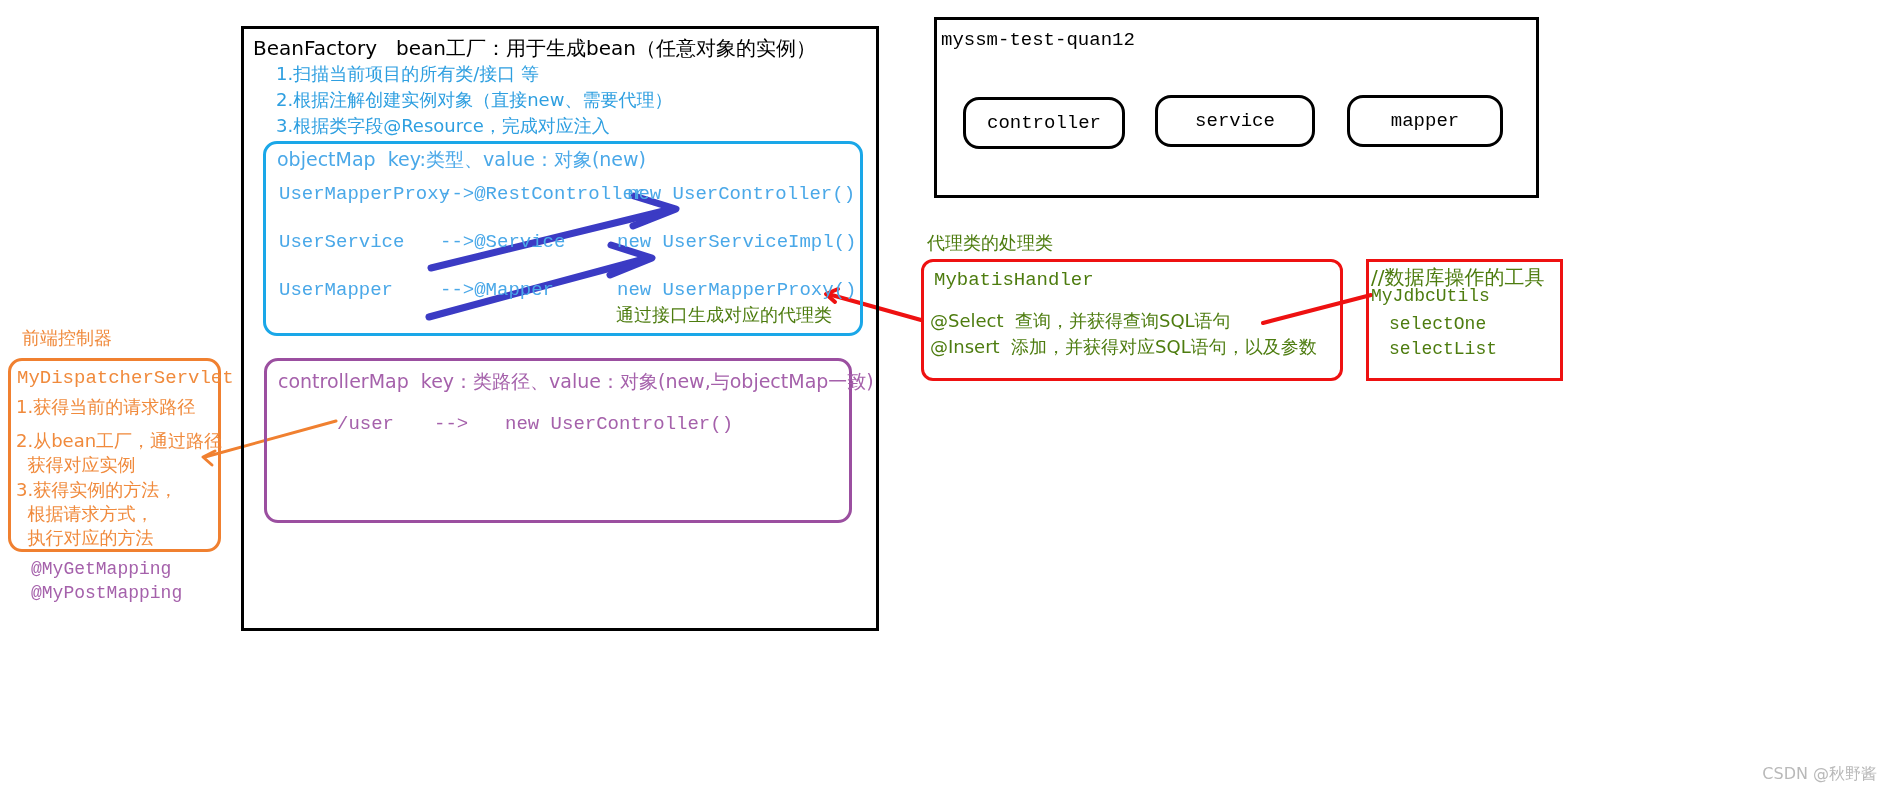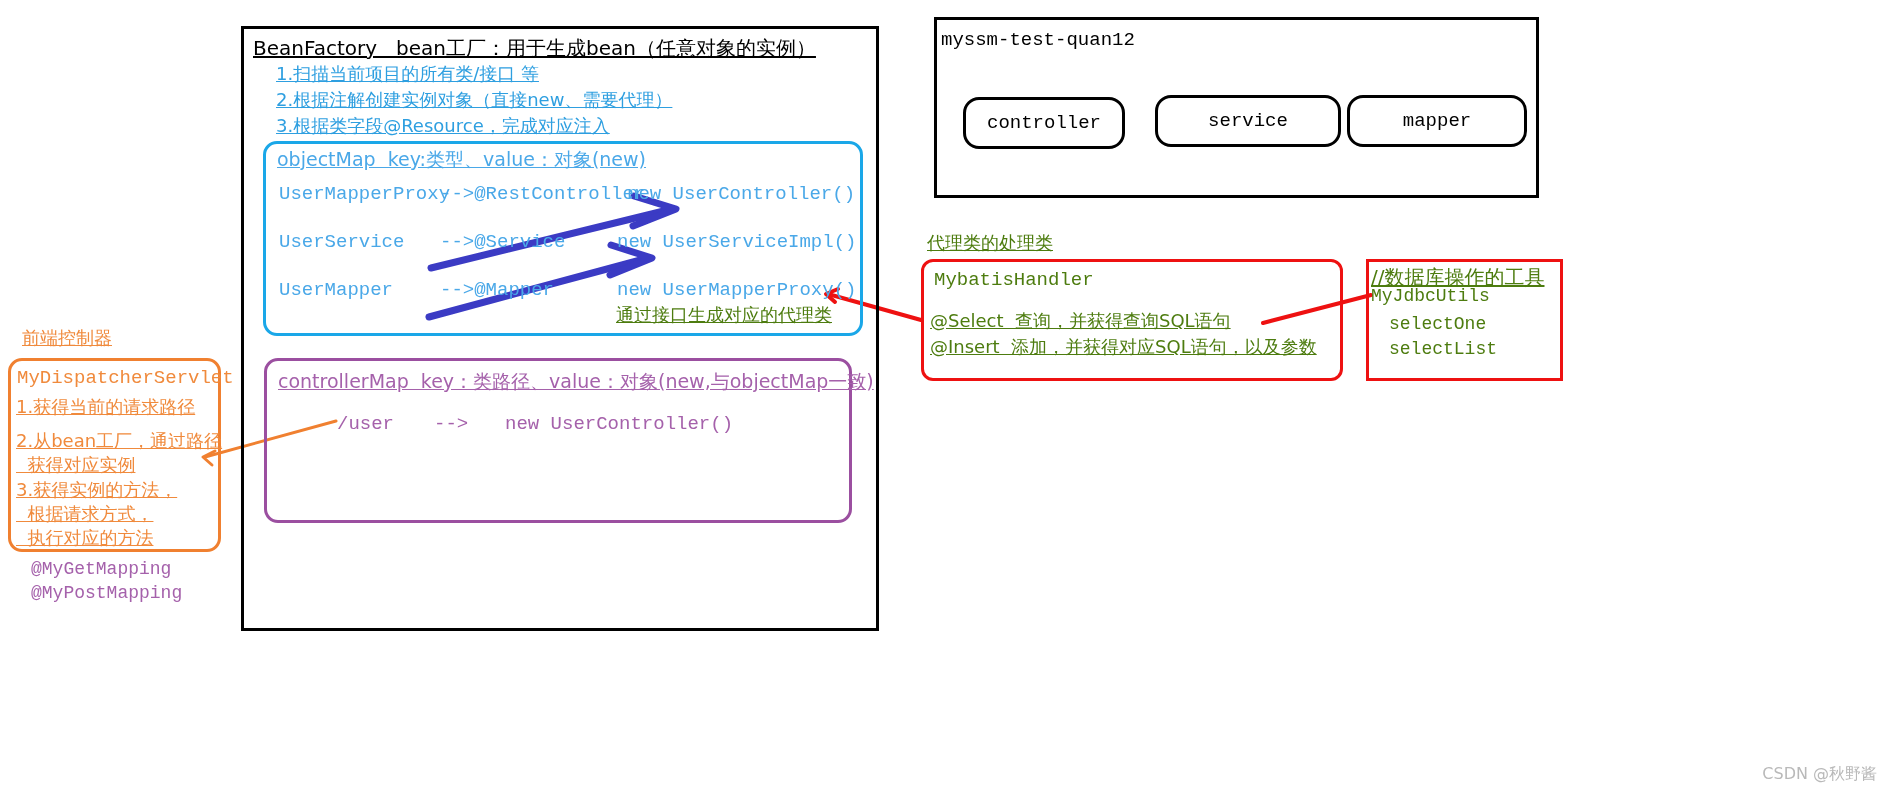--- a/index.html
+++ b/index.html
@@ -43,22 +43,22 @@
     left:934px; top:17px; width:605px; height:181px;
     border:3px solid #000000;
   }
   .pkg {
     position:absolute; box-sizing:border-box;
     border:3px solid #000000; border-radius:16px;
     display:flex; align-items:center; justify-content:center;
     font-size:19px; color:#000;
   }
   #pkg-controller { left:963px; top:97px;  width:162px; height:52px;text-align:right; }
-  #pkg-service    { left:1155px; top:95px; width:186px; height:52px; }
-  #pkg-mapper     { left:1347px; top:95px; width:180px; height:52px; }
+  #pkg-service    { left:1155px; top:95px; width:160px; height:52px; }
+  #pkg-mapper     { left:1347px; top:95px; width:156px; height:52px; }
 
   
   #mybatis-box {
     left:921px; top:259px; width:422px; height:122px;
     border:3px solid #ee1111; border-radius:12px;
   }
   
   #jdbc-box {
     left:1366px; top:259px; width:197px; height:122px;
     border:3px solid #ee1111;
@@ -69,21 +69,21 @@
   .purple { color:#a561ab; }
   .orange { color:#f08a3c; }
   .red    { color:#4d7c0f; }
   .black  { color:#000000; }
 
   .fs20 { font-size:20px; }
   .fs19 { font-size:19px; }
   .fs18 { font-size:18px;text-align:center; }
   .fs17 { font-size:20px; }
 
-  .cn { font-family:"DejaVu Sans","Liberation Sans",sans-serif;text-decoration:underline; }
+  .cn { font-family:"DejaVu Sans","Liberation Sans",sans-serif; }
 
   #watermark {
     position:absolute; right:18px; bottom:10px;
     font-size:16px; color:#b9b9b9;
     font-family:"DejaVu Sans","Liberation Sans",sans-serif;
   }
 </style>
 </head>
 <body>
 

